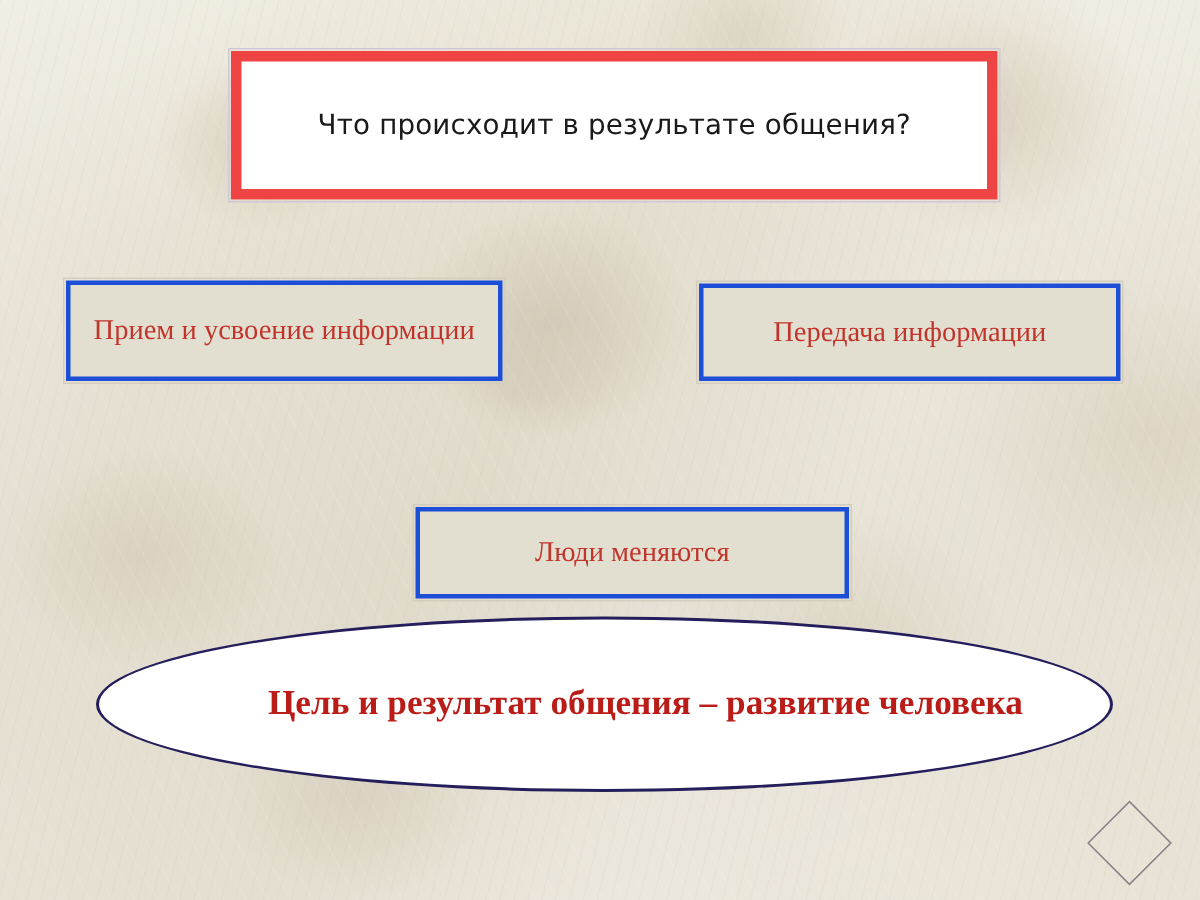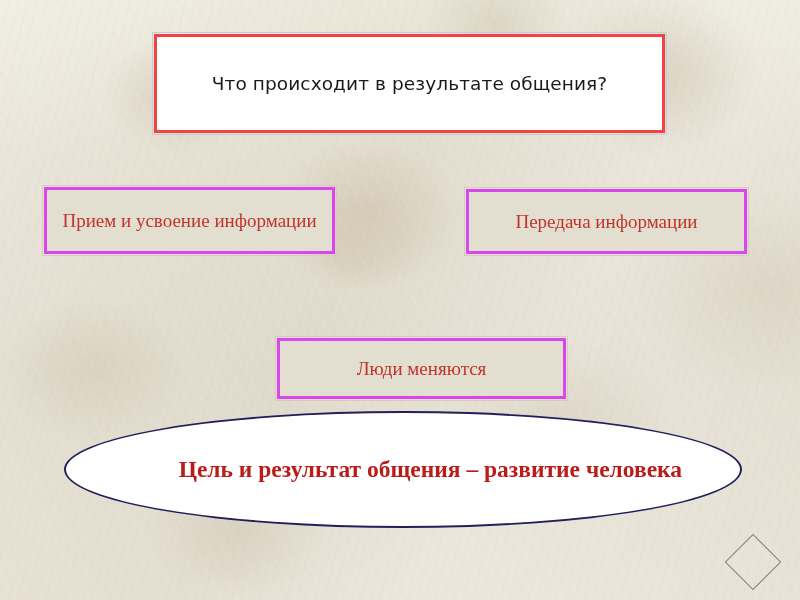--- a/index.html
+++ b/index.html
@@ -59,35 +59,35 @@
     position: absolute;
     box-sizing: border-box;
     display: flex;
     align-items: center;
     justify-content: center;
     text-align: center;
   }
 
   .title-box {
     background: #ffffff;
-    border: 3px solid #ef4444;
+    border: 7px solid #ef4444;
     outline: 1px solid #cfc8d8;
     outline-offset: 1px;
   }
   .title-box .node-text {
     font-family: "DejaVu Sans", sans-serif;
     font-size: 18.5px;
     color: #1a1a1a;
     letter-spacing: 0.1px;
     line-height: 1.25;
   }
 
   .fact-box {
     background: #e3dfd0;
-    border: 3px solid #d946ef;
+    border: 3px solid #1d4ed8;
     outline: 1px solid #d4cdbd;
     outline-offset: 1px;
   }
   .fact-box .node-text {
     font-family: "Liberation Serif", serif;
     font-size: 19px;
     color: #c0342c;
     line-height: 1.32;
   }
 

